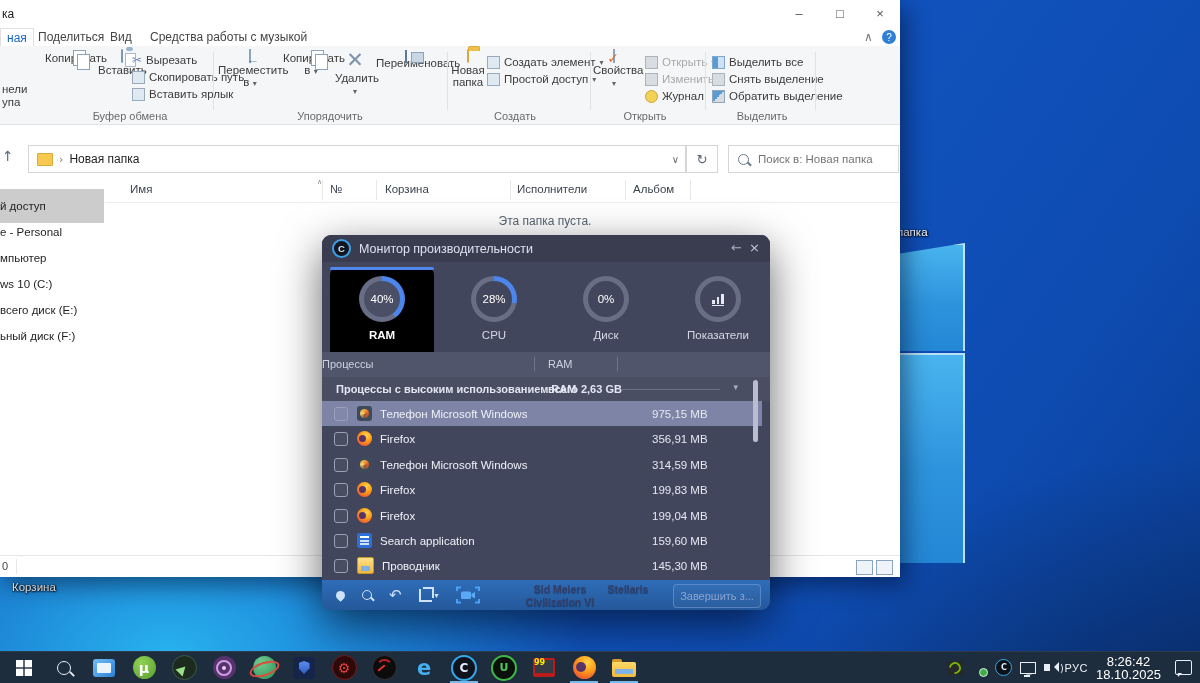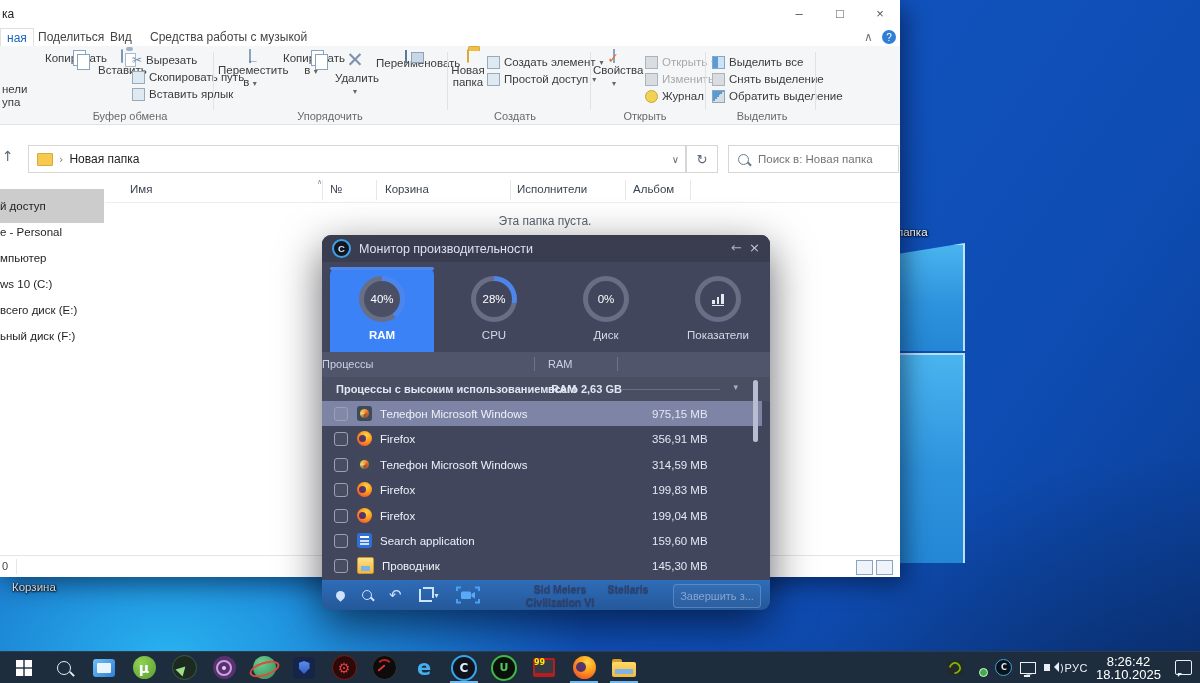--- a/index.html
+++ b/index.html
@@ -111,21 +111,21 @@
   #monitor{left:322px;top:235px;width:448px;height:375px;background:#42465c;border-radius:9px;
     box-shadow:0 14px 44px rgba(0,0,10,.6);}
   .m-title{position:absolute;left:0;top:0;right:0;height:27px;background:#3a3d50;border-radius:9px 9px 0 0;
     display:flex;align-items:center;}
   .cc-logo{width:15px;height:15px;border-radius:50%;border:2px solid #3ba0e8;color:#cfe8ff;font-size:9.5px;
     display:flex;align-items:center;justify-content:center;margin:0 8px 0 10px;font-weight:bold;background:#13161f;}
   .m-title .t{font-size:12.5px;color:#dde1ee;}
   .m-back{position:absolute;right:28px;top:5px;color:#aab1c6;font-size:13px;}
   .m-close{position:absolute;right:10px;top:5px;color:#c2c8da;font-size:13px;}
   .m-tab{position:absolute;top:32px;height:85px;width:104px;}
-  .m-tab.active{background:#3b82f6;border-radius:8px 8px 0 0;}
+  .m-tab.active{background:#000000;border-radius:8px 8px 0 0;}
   .m-tab.active::before{content:"";position:absolute;left:0;right:0;top:0;height:3px;border-radius:3px;background:#4f87ec;}
   .ring{position:absolute;left:50%;top:9px;transform:translateX(-50%);width:46px;height:46px;border-radius:50%;}
   .hole{position:absolute;inset:5px;border-radius:50%;background:#42465c;display:flex;align-items:center;
     justify-content:center;font-size:11.5px;color:#fff;}
   .m-tab.active .hole{background:#4b4f66;}
   .r40{background:conic-gradient(#4c86ec 0 40%,#686e86 40% 100%);}
   .r28{background:conic-gradient(#4c86ec 0 28%,#686e86 28% 100%);}
   .r0{background:conic-gradient(#686e86 0 100%);}
   .m-tab .lbl{position:absolute;left:0;right:0;top:62px;text-align:center;font-size:11.5px;color:#d4d8e6;}
   .m-tab.active .lbl{color:#fff;font-weight:bold;}

